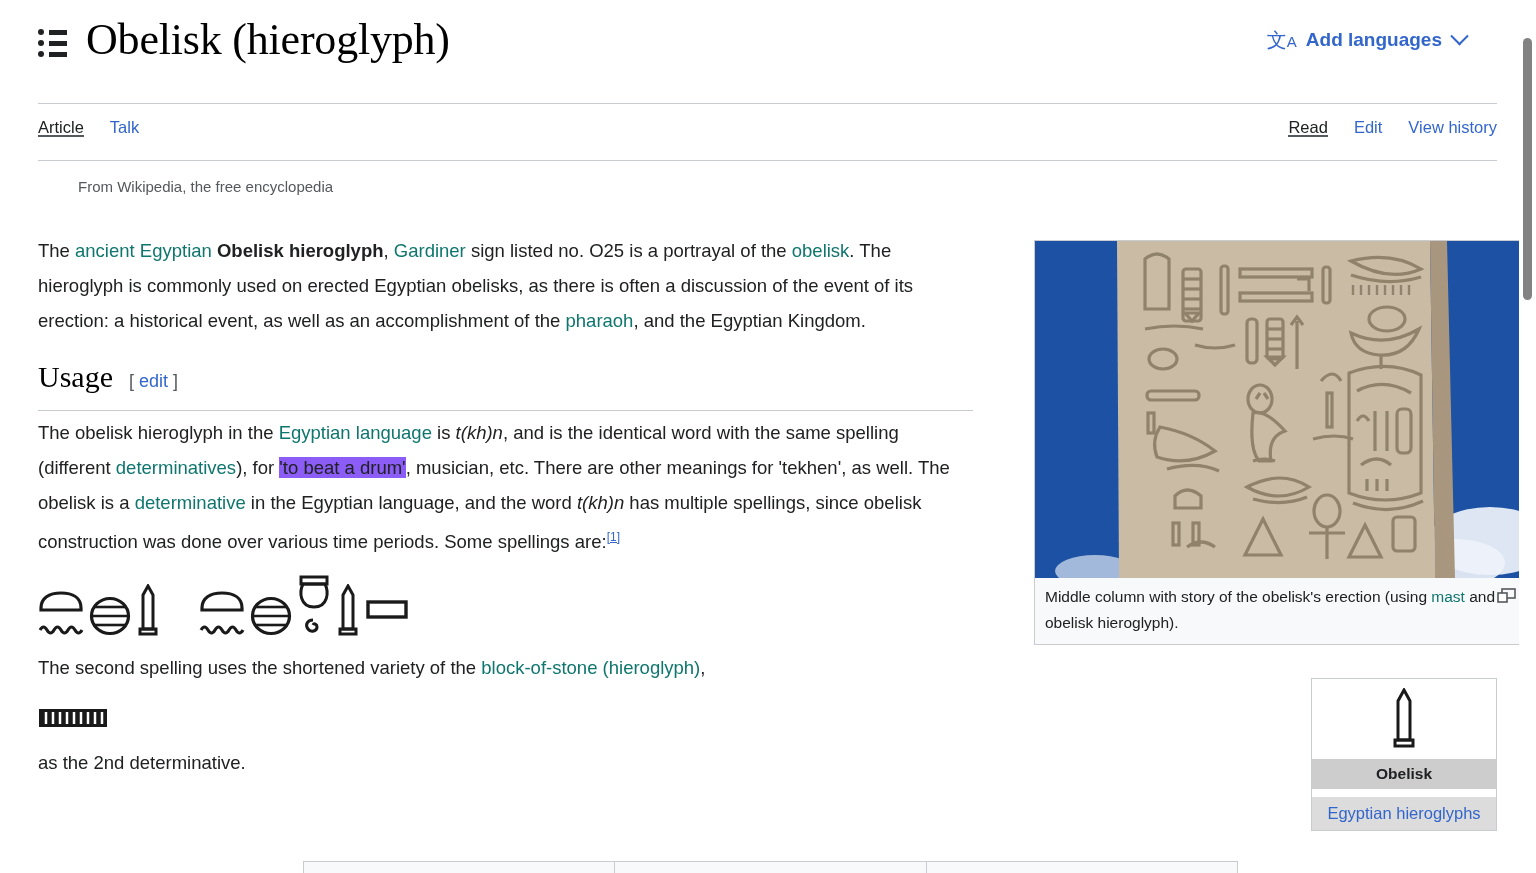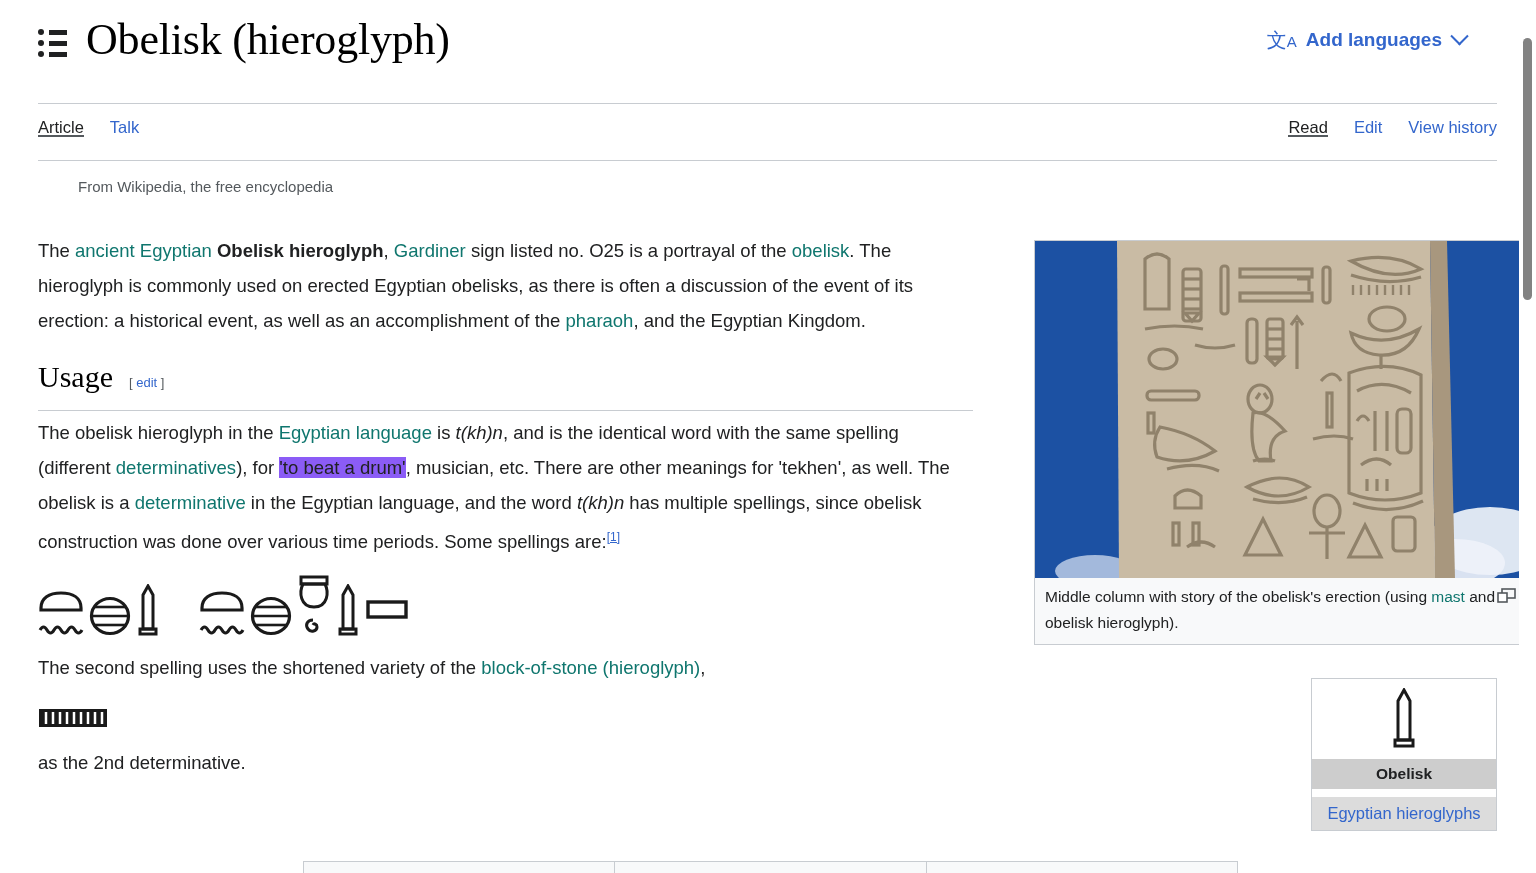--- a/index.html
+++ b/index.html
@@ -146,21 +146,21 @@
     font-weight: 400;
     margin: 8px 0 4px 0;
     padding-bottom: 16px;
     border-bottom: 1px solid #c8ccd1;
     color: #000;
     display: flex;
     align-items: baseline;
   }
   .edit-link {
     font-family: "Liberation Sans", sans-serif;
-    font-size: 13px;
+    font-size: 18px;
     color: #54595d;
     margin-left: 16px;
     white-space: nowrap;
   }
   .edit-link a { color: #3366cc; text-decoration: none; }
 
   
   .glyph-row {
     display: flex;
     align-items: flex-end;

